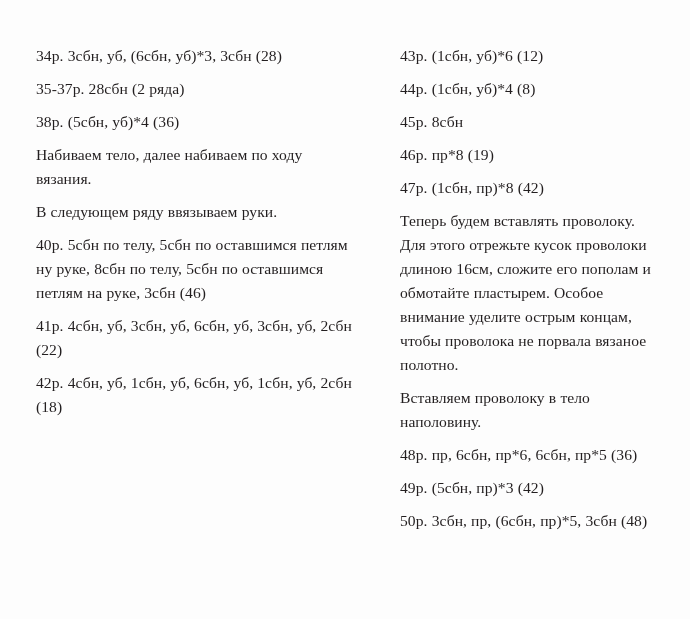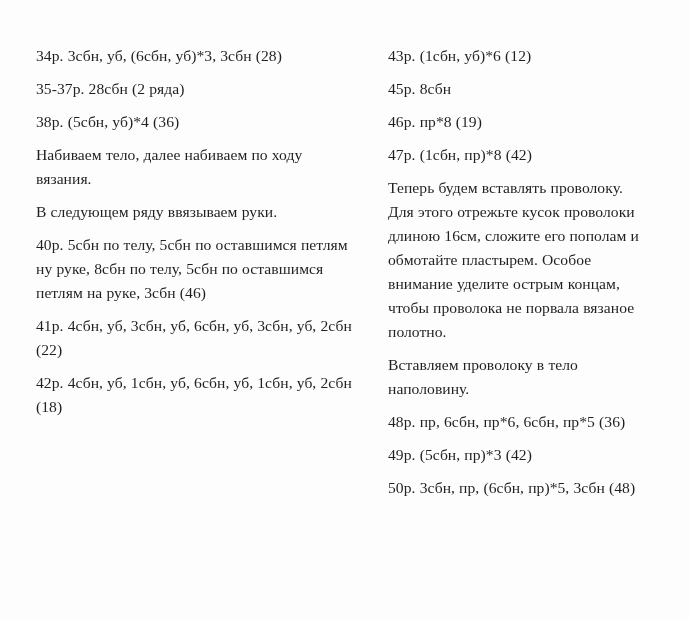--- a/index.html
+++ b/index.html
@@ -21,21 +21,21 @@
     width: 690px;
     height: 619px;
     box-sizing: border-box;
     padding: 44px 22px 0 36px;
     background: #fdfdfd;
   }
 
   .columns {
     display: flex;
     align-items: flex-start;
-    gap: 0;
+    gap: 12px;
   }
 
   .col {
     box-sizing: border-box;
   }
 
   .col-left {
     width: 336px;
     padding-right: 16px;
   }
@@ -72,20 +72,21 @@
       <p class="para">38р. (5сбн, уб)*4 (36)</p>
       <p class="para">Набиваем тело, далее набиваем по ходу вязания.</p>
       <p class="para">В следующем ряду ввязываем руки.</p>
       <p class="para">40р. 5сбн по телу, 5сбн по оставшимся петлям ну руке, 8сбн по телу, 5сбн по оставшимся петлям на руке, 3сбн (46)</p>
       <p class="para">41р. 4сбн, уб, 3сбн, уб, 6сбн, уб, 3сбн, уб, 2сбн (22)</p>
       <p class="para">42р. 4сбн, уб, 1сбн, уб, 6сбн, уб, 1сбн, уб, 2сбн (18)</p>
     </div>
 
     <div class="col col-right">
       <p class="para">43р. (1сбн, уб)*6 (12)</p>
+      <p class="para">44р. (1сбн, уб)*4 (8)</p>
       <p class="para">45р. 8сбн</p>
       <p class="para">46р. пр*8 (19)</p>
       <p class="para">47р. (1сбн, пр)*8 (42)</p>
       <p class="para">Теперь будем вставлять проволоку. Для этого отрежьте кусок проволоки длиною 16см, сложите его пополам и обмотайте пластырем. Особое внимание уделите острым концам, чтобы проволока не порвала вязаное полотно.</p>
       <p class="para">Вставляем проволоку в тело наполовину.</p>
       <p class="para">48р. пр, 6сбн, пр*6, 6сбн, пр*5 (36)</p>
       <p class="para">49р. (5сбн, пр)*3 (42)</p>
       <p class="para">50р. 3сбн, пр, (6сбн, пр)*5, 3сбн (48)</p>
     </div>
 

